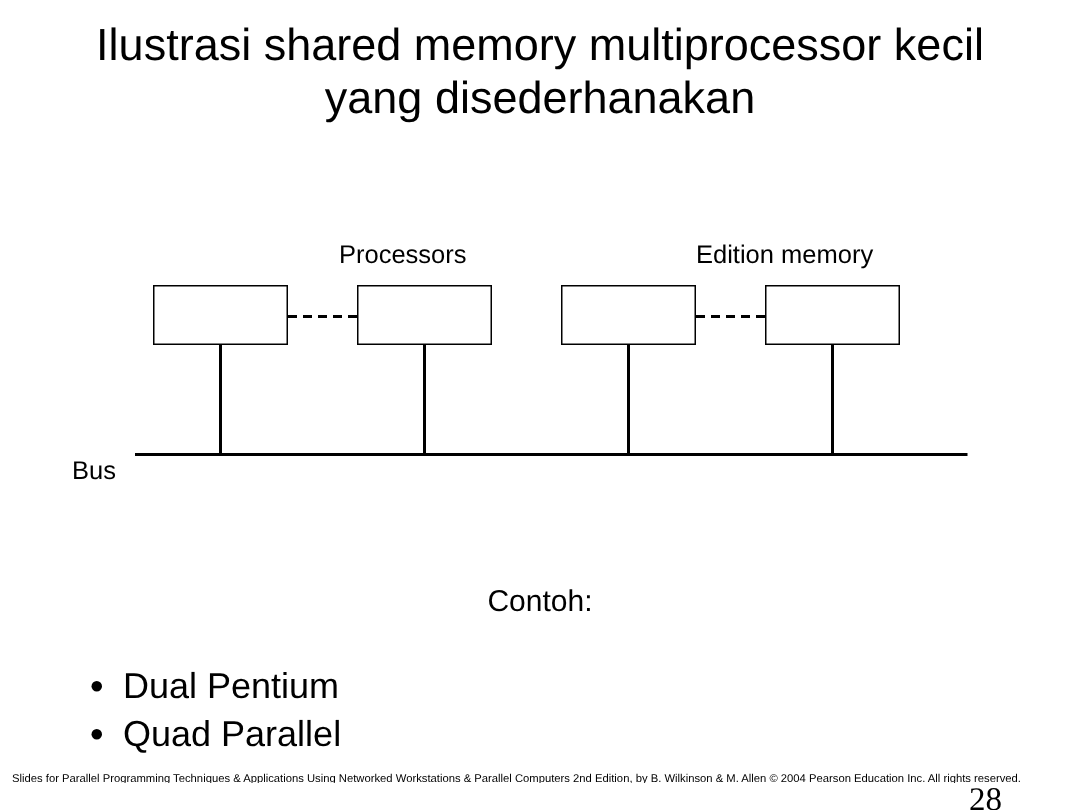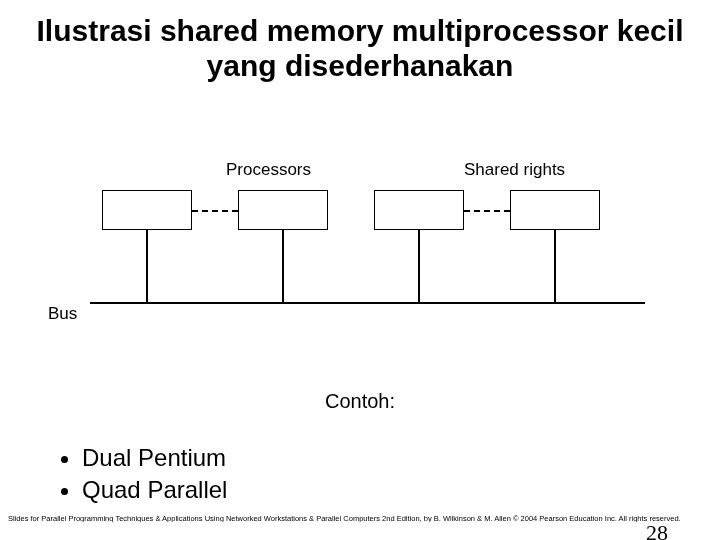--- a/index.html
+++ b/index.html
@@ -7,21 +7,21 @@
     width: 720px;
     height: 540px;
     background: #fff;
     font-family: Arial, Helvetica, sans-serif;
     color: #000;
     position: relative;
     overflow: hidden;
   }
   .slide-title {
     font-size: 30px;
-    font-weight: 700;
+    font-weight: 400;
     text-align: center;
     padding: 14px 30px 0 30px;
     line-height: 1.15;
   }
   .diagram {
     position: absolute;
     left: 60px;
     top: 160px;
     width: 600px;
     height: 170px;
@@ -115,21 +115,21 @@
     font-family: "Times New Roman", serif;
   }
 </style>
 </head>
 <body>
 
 <h1 class="slide-title">Ilustrasi shared memory multiprocessor kecil yang disederhanakan</h1>
 
 <div class="diagram">
   <div class="label label-processors">Processors</div>
-  <div class="label label-memory">Shared rights</div>
+  <div class="label label-memory">Edition memory</div>
   <div class="label label-bus">Bus</div>
 
   <div class="box box1"></div>
   <div class="box box2"></div>
   <div class="box box3"></div>
   <div class="box box4"></div>
 
   <div class="dash dash1"></div>
   <div class="dash dash2"></div>
 

